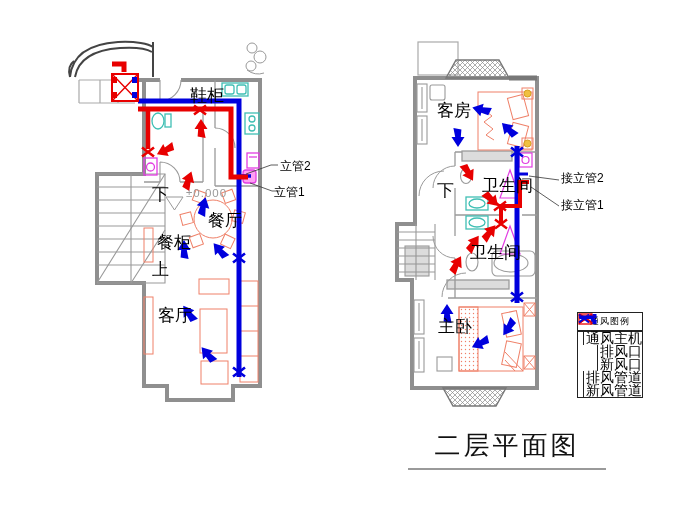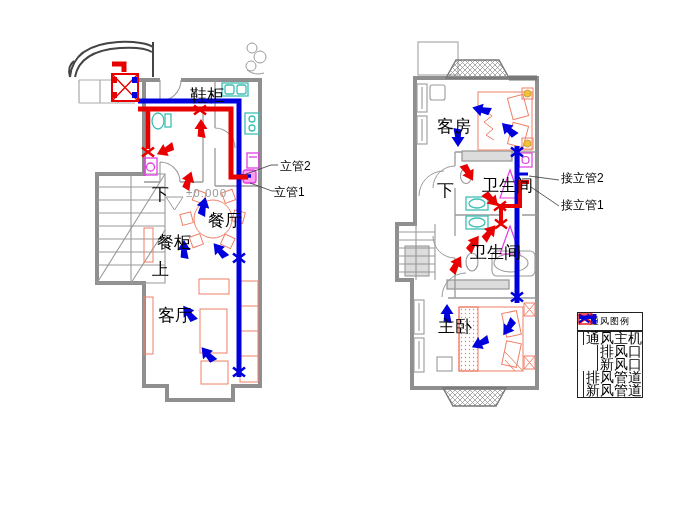--- a/index.html
+++ b/index.html
@@ -257,21 +257,21 @@
 <span class="lbl" style="left:190px;top:87px">鞋柜</span>
 <span class="lbl lbl-sm" style="left:280px;top:160px">立管2</span>
 <span class="lbl lbl-sm" style="left:274px;top:186px">立管1</span>
 <span class="lbl lbl-level" style="left:186px;top:188px">±0.000</span>
 <span class="lbl" style="left:208px;top:212px">餐厅</span>
 <span class="lbl" style="left:157px;top:234px">餐柜</span>
 <span class="lbl" style="left:152px;top:186px">下</span>
 <span class="lbl" style="left:152px;top:261px">上</span>
 <span class="lbl" style="left:158px;top:307px">客厅</span>
 
-<span class="lbl" style="left:437px;top:118px">客房</span>
+<span class="lbl" style="left:437px;top:102px">客房</span>
 <span class="lbl" style="left:437px;top:182px">下</span>
 <span class="lbl" style="left:482px;top:177px">卫生间</span>
 <span class="lbl" style="left:470px;top:244px">卫生间</span>
 <span class="lbl lbl-sm" style="left:561px;top:172px">接立管2</span>
 <span class="lbl lbl-sm" style="left:561px;top:199px">接立管1</span>
 <span class="lbl" style="left:438px;top:318px">主卧</span>
 
 <div class="legend" style="left:577px;top:312px;width:64px">
   <div class="lg-title">通风图例</div>
   <div class="lg-row">
@@ -313,14 +313,15 @@
   <div class="lg-row">
     <span class="lg-ic">
       <svg width="18" height="8">
             <rect x="1" y="2.5" width="16" height="3.5" rx="1.5" fill="#0000dd"></rect>
           </svg>
     </span>
     <span class="lg-lb">新风管道</span>
   </div>
 </div>
 
+<div class="plan-title pt2" style="left:408px;top:428px;width:198px">二层平面图</div>
 
 </div>
 
 </body></html>

